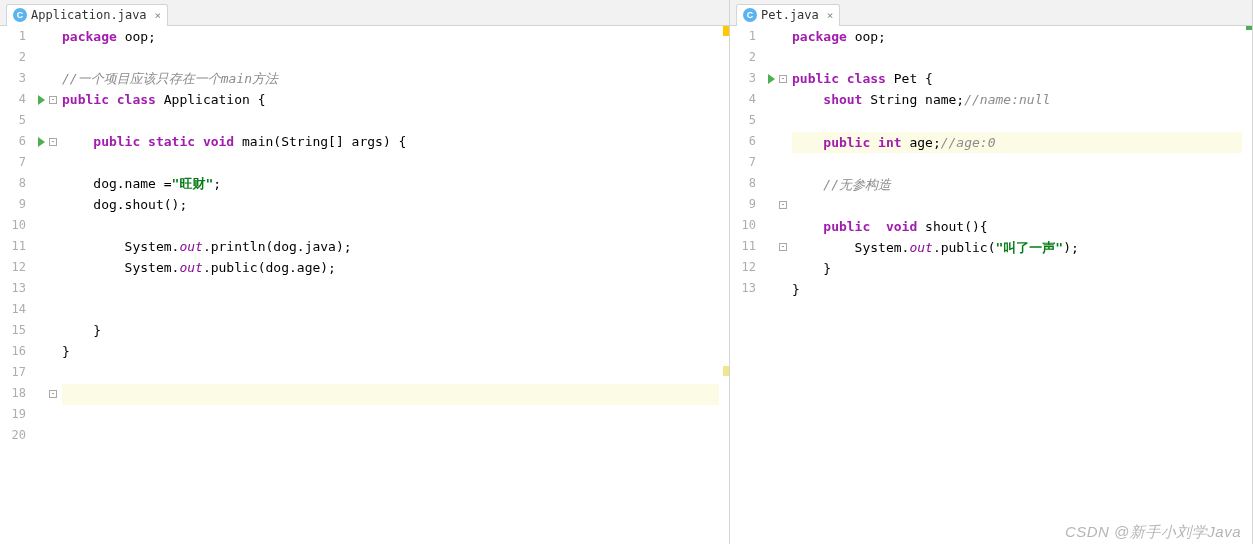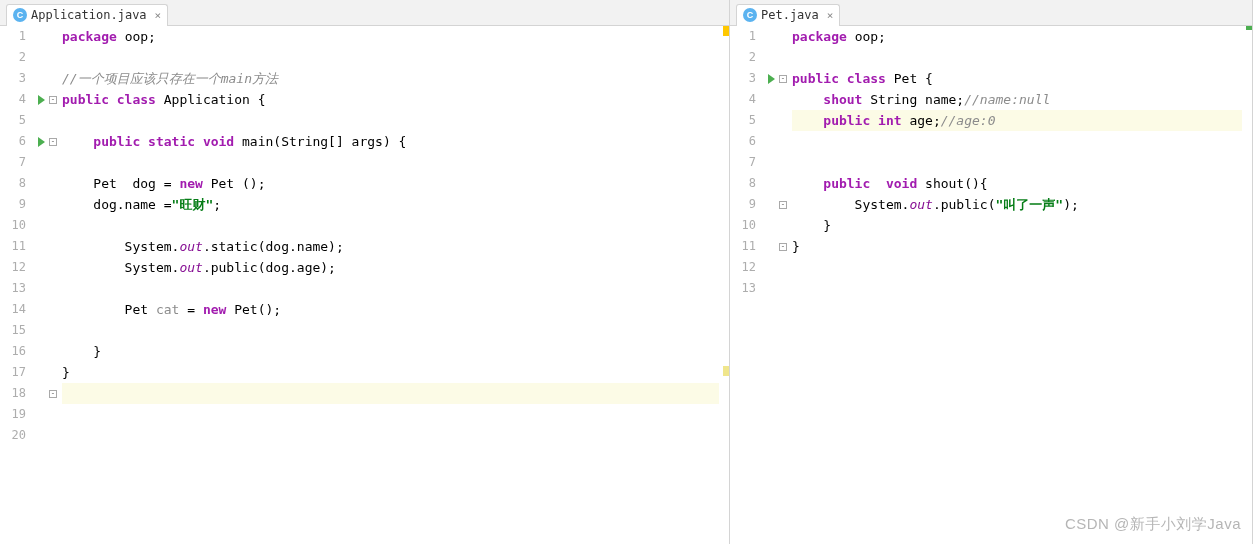--- a/index.html
+++ b/index.html
@@ -126,20 +126,21 @@
     overflow: hidden;
   }
   .line {
     height: 21px;
     line-height: 21px;
     white-space: pre;
     font-family: "Consolas", "Monaco", monospace;
   }
   .line.highlight {
     background: #fcfbe6;
+    margin-top: 22px;
   }
   .kw   { color: #a21caf; font-weight: bold; }
   .type { color: #000; }
   .str  { color: #067d17; font-weight: bold; }
   .cmt  { color: #8c8c8c; font-style: italic; }
   .static-field { color: #871094; font-style: italic; }
   .unused { color: #8c8c8c; }
   .pln { color: #000; text-align: right; }
   .right-marker {
     position: absolute;
@@ -157,25 +158,26 @@
   }
   .mod-block {
     position: absolute;
     right: 0;
     width: 6px;
     background: #f0e68c;
   }
   .watermark {
     position: absolute;
     right: 12px;
-    bottom: 10px;
+    bottom: 2px;
     font-family: sans-serif;
     font-size: 15px;
     color: rgba(120,120,120,0.55);
     letter-spacing: 0.5px;
+    font-style: italic;
   }
   .top-green {
     position: absolute;
     top: 0;
     right: 0;
     width: 6px;
     height: 4px;
     background: #4caf50;
   }
 </style>
@@ -270,27 +272,26 @@
           <div class="fd"></div>
         </div>
       <div class="code" id="left-code">
         <div class="line"><span class="kw">package </span><span class="pln">oop;</span></div>
           <div class="line">&nbsp;</div>
           <div class="line"><span class="cmt">//一个项目应该只存在一个main方法</span></div>
           <div class="line"><span class="kw">public class </span><span class="type">Application</span><span class="pln"> {</span></div>
           <div class="line">&nbsp;</div>
           <div class="line"><span class="pln">    </span><span class="kw">public static void </span><span class="pln">main(String[] args) {</span></div>
           <div class="line">&nbsp;</div>
-          <div class="line"><span class="pln">    Pet  dog = </span><span class="kw">new </span><span class="pln">Pet ();</span></div>
           <div class="line"><span class="pln">    dog.name =</span><span class="str">"旺财"</span><span class="pln">;</span></div>
-          <div class="line">&nbsp;</div>
-          <div class="line"><span class="pln">        System.</span><span class="static-field">out</span><span class="pln">.static(dog.name);</span></div>
+          <div class="line"><span class="pln">    dog.shout();</span></div>
+          <div class="line">&nbsp;</div>
+          <div class="line"><span class="pln">        System.</span><span class="static-field">out</span><span class="pln">.println(dog.java);</span></div>
           <div class="line"><span class="pln">        System.</span><span class="static-field">out</span><span class="pln">.public(dog.age);</span></div>
           <div class="line">&nbsp;</div>
-          <div class="line"><span class="pln">        Pet </span><span class="unused">cat</span><span class="pln"> = </span><span class="kw">new </span><span class="pln">Pet();</span></div>
           <div class="line">&nbsp;</div>
           <div class="line"><span class="pln">    }</span></div>
           <div class="line"><span class="pln">}</span></div>
           <div class="line highlight">&nbsp;</div>
           <div class="right-marker">
           <div class="warn-block" style="top:0;height:10px;"></div>
           <div class="mod-block" style="top:340px;height:10px;"></div>
         </div>
       </div>
     </div>
@@ -358,20 +359,21 @@
           <div class="fd"></div>
           <div class="fd"></div>
         </div>
       <div class="code" id="right-code">
         <div class="line"><span class="kw">package </span><span class="pln">oop;</span></div>
           <div class="line">&nbsp;</div>
           <div class="line"><span class="kw">public class </span><span class="type">Pet</span><span class="pln"> {</span></div>
           <div class="line"><span class="pln">    </span><span class="kw">shout </span><span class="pln">String name;</span><span class="cmt">//name:null</span></div>
           <div class="line highlight"><span class="pln">    </span><span class="kw">public int </span><span class="pln">age;</span><span class="cmt">//age:0</span></div>
           <div class="line">&nbsp;</div>
+          <div class="line"><span class="pln">    </span><span class="cmt">//无参构造</span></div>
           <div class="line">&nbsp;</div>
           <div class="line"><span class="pln">    </span><span class="kw">public  void </span><span class="pln">shout(){</span></div>
           <div class="line"><span class="pln">        System.</span><span class="static-field">out</span><span class="pln">.public(</span><span class="str">"叫了一声"</span><span class="pln">);</span></div>
           <div class="line"><span class="pln">    }</span></div>
           <div class="line"><span class="pln">}</span></div>
           <div class="line">&nbsp;</div>
           <div class="right-marker">
           <div class="top-green"></div>
         </div>
       </div>

